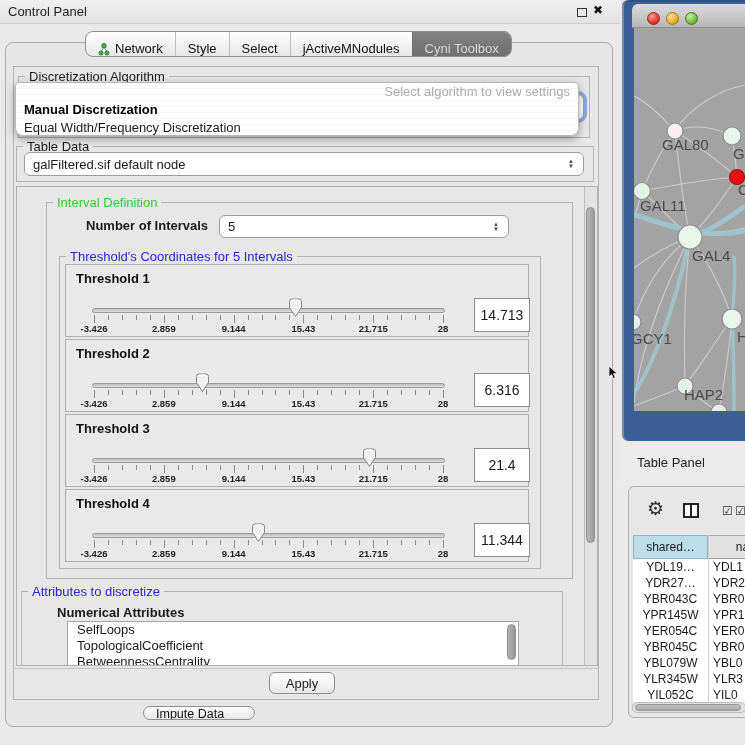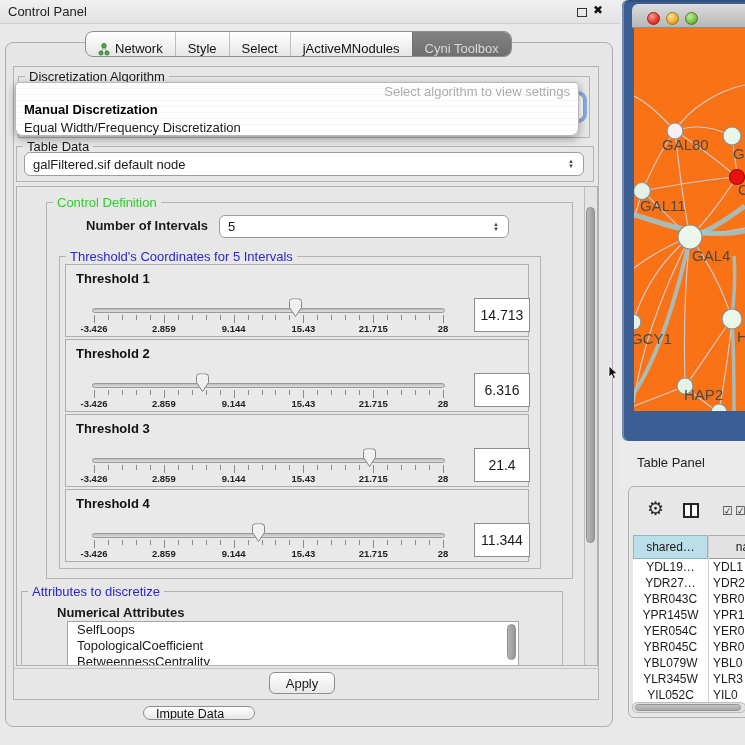--- a/index.html
+++ b/index.html
@@ -89,21 +89,21 @@
 
   
   #netwin{left:622px;top:0;width:123px;height:441px;background:#3b5e95;border-radius:6px 0 0 6px;
           box-shadow:inset 2px 0 0 rgba(255,255,255,.28), inset 0 2px 0 rgba(0,0,0,.15);}
   #net-titlebar{left:632px;top:4px;width:113px;height:24px;border-radius:6px 0 0 0;
                 background:linear-gradient(#dcdcdc,#b7b7b7);border-bottom:1px solid #8f8f8f;}
   .tl{position:absolute;top:8px;width:13px;height:13px;border-radius:50%;}
   #tl-red{left:15px;background:radial-gradient(circle at 35% 30%,#ff9a90,#e23a2e 60%,#a51d12);border:1px solid #9c2018;}
   #tl-yellow{left:34px;background:radial-gradient(circle at 35% 30%,#ffe09a,#f0ad2f 60%,#b77b14);border:1px solid #9f7a1c;}
   #tl-green{left:53px;background:radial-gradient(circle at 35% 30%,#c2f09a,#74c044 60%,#3f7d1e);border:1px solid #53772f;}
-  #netview{left:634px;top:28px;width:111px;height:383px;background:#f97316;overflow:hidden;}
+  #netview{left:634px;top:28px;width:111px;height:383px;background:#a3a3a3;overflow:hidden;}
 
   
   #tp-strip{left:620px;top:441px;width:125px;height:45px;background:#ebebeb;}
   #tp-title{left:637px;top:455px;font-size:13px;color:#222;}
   #tpanel{left:628px;top:486px;width:120px;height:232px;background:#e7e7e7;
           border:1px solid #b0b0b0;border-radius:6px 0 0 6px;overflow:hidden;}
   #gear-icon{left:18px;top:12px;font-size:19px;color:#2d2d2d;line-height:19px;}
   #colsplit-icon{left:54px;top:16px;width:16px;height:15px;border:2px solid #222;background:#fff;}
   #colsplit-icon div{position:absolute;left:50%;top:0;width:2px;height:100%;background:#222;transform:translateX(-50%);}
   .cb-icon{position:absolute;top:18px;font-size:12px;color:#333;line-height:12px;}
@@ -181,21 +181,21 @@
       <span class="gtitle black">Table Data</span>
     </div>
     <div class="abs combo" style="left:24px;top:152px;width:560px;height:24px;">
       <span>galFiltered.sif default node</span>
       <span class="stepper">▲<br>▼</span>
     </div>
 
     <div class="abs" id="scrollarea">
 
       <div class="abs group" style="left:29px;top:15px;width:527px;height:377px;">
-        <span class="gtitle green">Control Definition</span>
+        <span class="gtitle green">Interval Definition</span>
       </div>
       <span class="abs" style="left:69px;top:31px;font-size:13px;font-weight:bold;">Number of Intervals</span>
       <div class="abs combo" style="left:202px;top:28px;width:290px;height:23px;">
         <span>5</span>
         <span class="stepper">▲<br>▼</span>
       </div>
 
       <div class="abs group" style="left:42px;top:69px;width:482px;height:313px;">
         <span class="gtitle blue">Threshold's Coordinates for 5 Intervals</span>
       </div>

